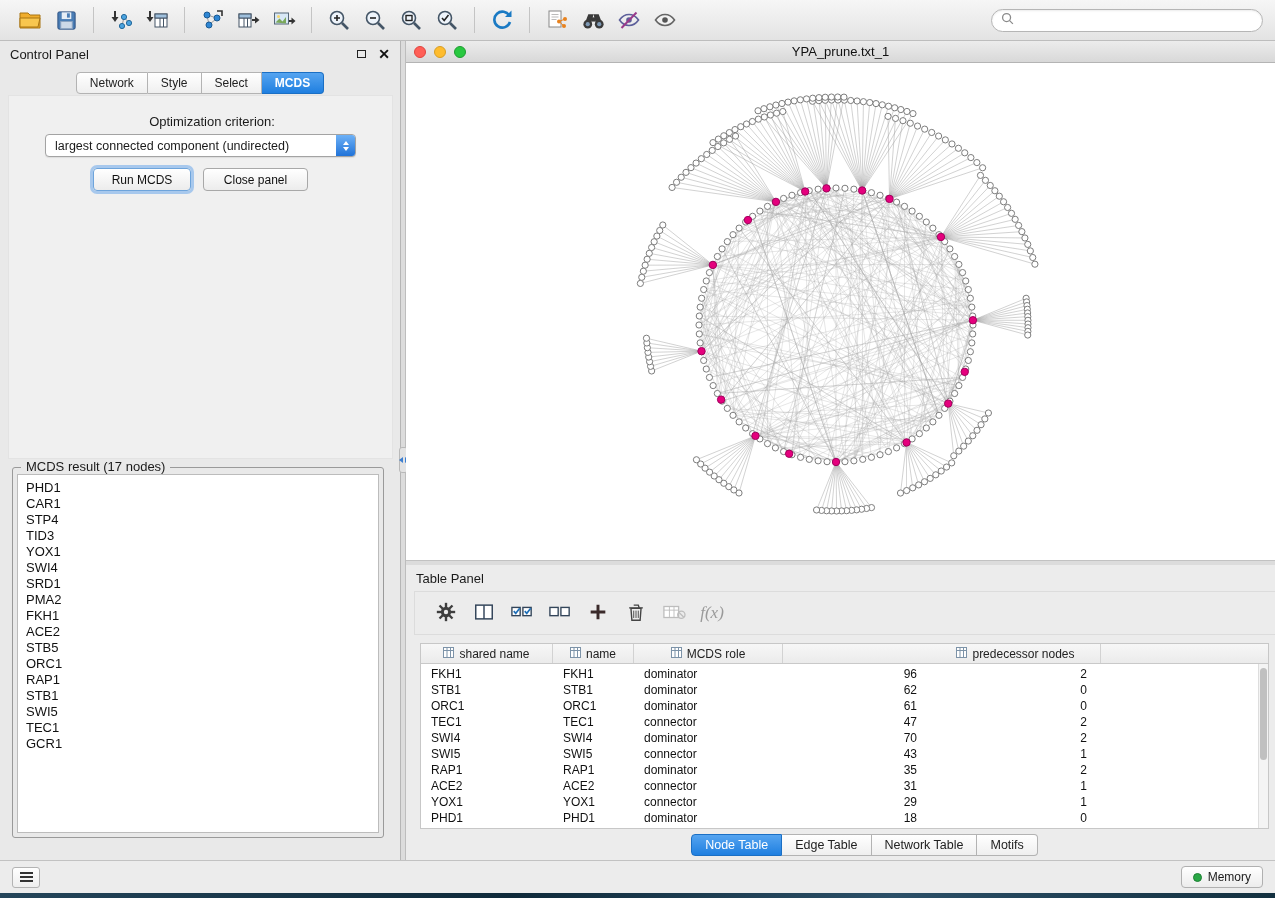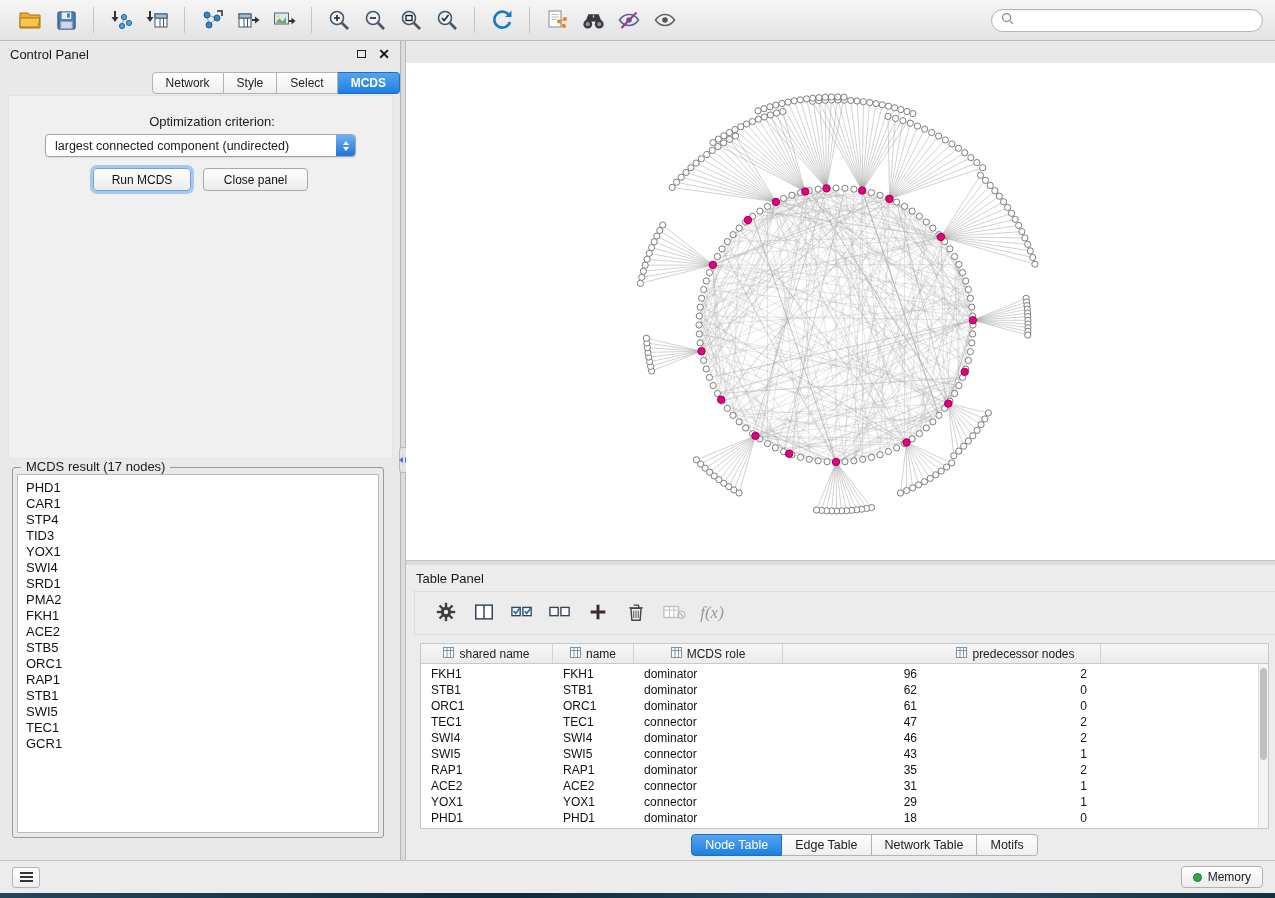--- a/index.html
+++ b/index.html
@@ -16,21 +16,21 @@
 
   
   .panel-header{height:26px;display:flex;align-items:center;padding:0 10px;font-size:13px}
   .hdr-icons{margin-left:auto;display:flex;gap:12px;align-items:center}
   .float-ico{width:9px;height:8px;border:1.6px solid #222}
   .close-ico{font-size:14px;font-weight:bold;color:#111;line-height:1}
 
   
   .control-panel{position:absolute;left:0;top:41px;width:401px;height:819px;background:#e9e9e9;border-right:1px solid #b5b5b5}
   .cp-sub{position:absolute;left:8px;top:54px;width:385px;height:364px;background:#f0f0f0;border:1px solid #e3e3e3}
-  .cp-tabs{position:absolute;left:0;top:31px;width:100%;display:flex;justify-content:flex-end}
+  .cp-tabs{position:absolute;left:0;top:31px;width:100%;display:flex;justify-content:center}
   .cp-tab{padding:3px 13px;font-size:12px;background:linear-gradient(#ffffff,#efefef);border:1px solid #b3b3b3;border-left:none;color:#222}
   .cp-tab:first-child{border-left:1px solid #b3b3b3;border-radius:4px 0 0 4px}
   .cp-tab:last-child{border-radius:0 4px 4px 0}
   .cp-tab.active{background:linear-gradient(#55a4f0,#1f7fe0);color:#fff;border-color:#1b6fc4;font-weight:bold}
   .opt-label{position:absolute;left:12px;top:73px;width:100%;text-align:center;font-size:13px}
   .dropdown{position:absolute;left:45px;top:93px;width:311px;height:23px;background:#fff;border:1px solid #a3a3a3;border-radius:4px;display:flex;align-items:center;font-size:12.5px;padding-left:9px;box-shadow:0 1px 1px rgba(0,0,0,.08)}
   .dd-stepper{margin-left:auto;width:19px;height:21px;background:linear-gradient(#6db1f7,#2173d8);border-radius:0 3px 3px 0;display:flex;flex-direction:column;align-items:center;justify-content:center;gap:2px}
   .tri-up{width:0;height:0;border-left:3.5px solid transparent;border-right:3.5px solid transparent;border-bottom:4px solid #fff}
   .tri-down{width:0;height:0;border-left:3.5px solid transparent;border-right:3.5px solid transparent;border-top:4px solid #fff}
   .btn{background:linear-gradient(#ffffff,#ececec);border:1px solid #a8a8a8;border-radius:4px;font-size:12px;color:#111;display:flex;align-items:center;justify-content:center}
@@ -329,20 +329,28 @@
 
 <div class="v-splitter"></div>
 <div class="split-handle">
     <span style="display:flex;gap:2px">
       <i class="l"></i>
       <i class="r"></i>
     </span>
   </div>
 
 <div class="network-window">
+  <div class="net-titlebar">
+    <span class="traffic">
+      <span class="dot red"></span>
+      <span class="dot yellow"></span>
+      <span class="dot green"></span>
+    </span>
+    <span class="net-title">YPA_prune.txt_1</span>
+  </div>
   <div class="net-canvas">
     <svg id="network-svg" width="869" height="497">
         <g>
           <line x1="552.8715655899783" y1="322.59355056000317" x2="385.9627932534668" y2="132.27057225917054" stroke="#a6a6a6" stroke-width="0.55" opacity="0.5"></line>
           <line x1="538.6894076198992" y1="178.59968422580522" x2="564.3675834152425" y2="235.27262588379037" stroke="#a6a6a6" stroke-width="0.55" opacity="0.5"></line>
           <line x1="564.3675834152425" y1="288.72737411620955" x2="533.0020536246199" y2="352.33037666870945" stroke="#a6a6a6" stroke-width="0.55" opacity="0.5"></line>
           <line x1="506.1131219236855" y1="375.9113368854487" x2="474.0372067465331" y2="132.2705722591705" stroke="#a6a6a6" stroke-width="0.55" opacity="0.5"></line>
           <line x1="321.3105923801008" y1="345.4003157741947" x2="526.873629022557" y2="358.873629022557" stroke="#a6a6a6" stroke-width="0.55" opacity="0.5"></line>
           <line x1="297.6681617983976" y1="226.5417908209547" x2="377.5723697659827" y2="388.57149595404627" stroke="#a6a6a6" stroke-width="0.55" opacity="0.5"></line>
           <line x1="566.7066724836886" y1="253.0397712954703" x2="297.6681617983976" y2="226.5417908209547" stroke="#a6a6a6" stroke-width="0.55" opacity="0.5"></line>
@@ -1264,21 +1272,21 @@
           <div class="td" style="width: 132px;">TEC1</div>
           <div class="td" style="width: 81px;">TEC1</div>
           <div class="td" style="width: 149px;">connector</div>
           <div class="td num" style="width: 148px;">47</div>
           <div class="td num" style="width: 170px;">2</div>
         </div>
         <div class="tr">
           <div class="td" style="width: 132px;">SWI4</div>
           <div class="td" style="width: 81px;">SWI4</div>
           <div class="td" style="width: 149px;">dominator</div>
-          <div class="td num" style="width: 148px;">46</div>
+          <div class="td num" style="width: 148px;">70</div>
           <div class="td num" style="width: 170px;">2</div>
         </div>
         <div class="tr">
           <div class="td" style="width: 132px;">SWI5</div>
           <div class="td" style="width: 81px;">SWI5</div>
           <div class="td" style="width: 149px;">connector</div>
           <div class="td num" style="width: 148px;">43</div>
           <div class="td num" style="width: 170px;">1</div>
         </div>
         <div class="tr">

